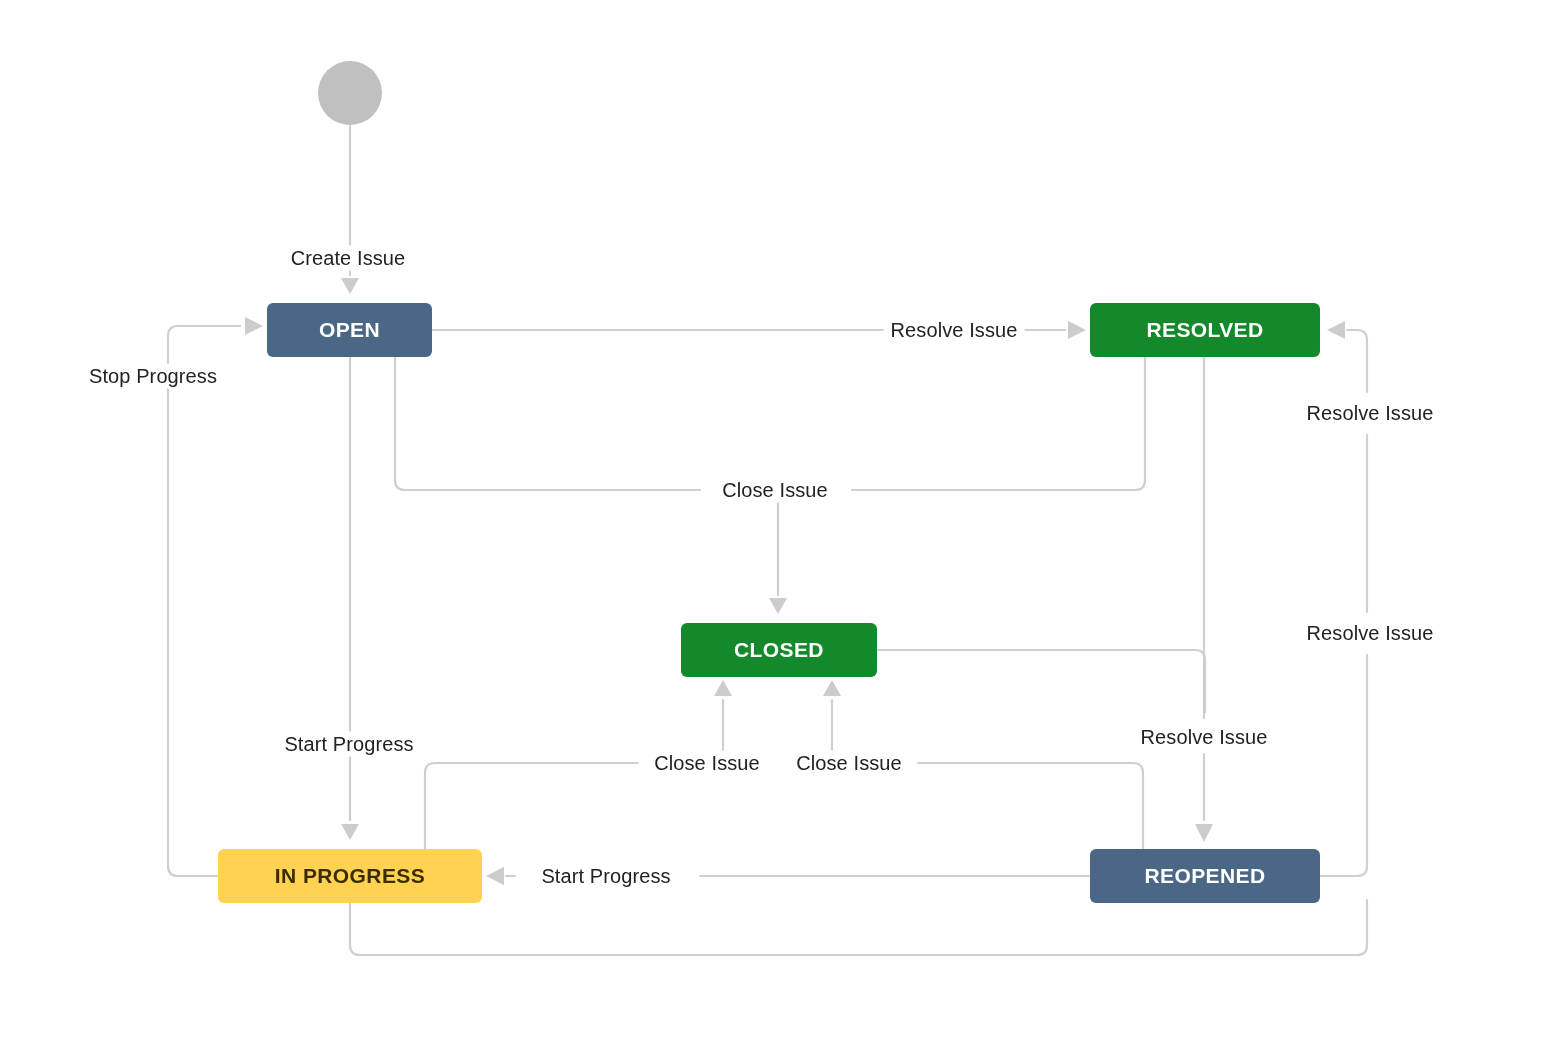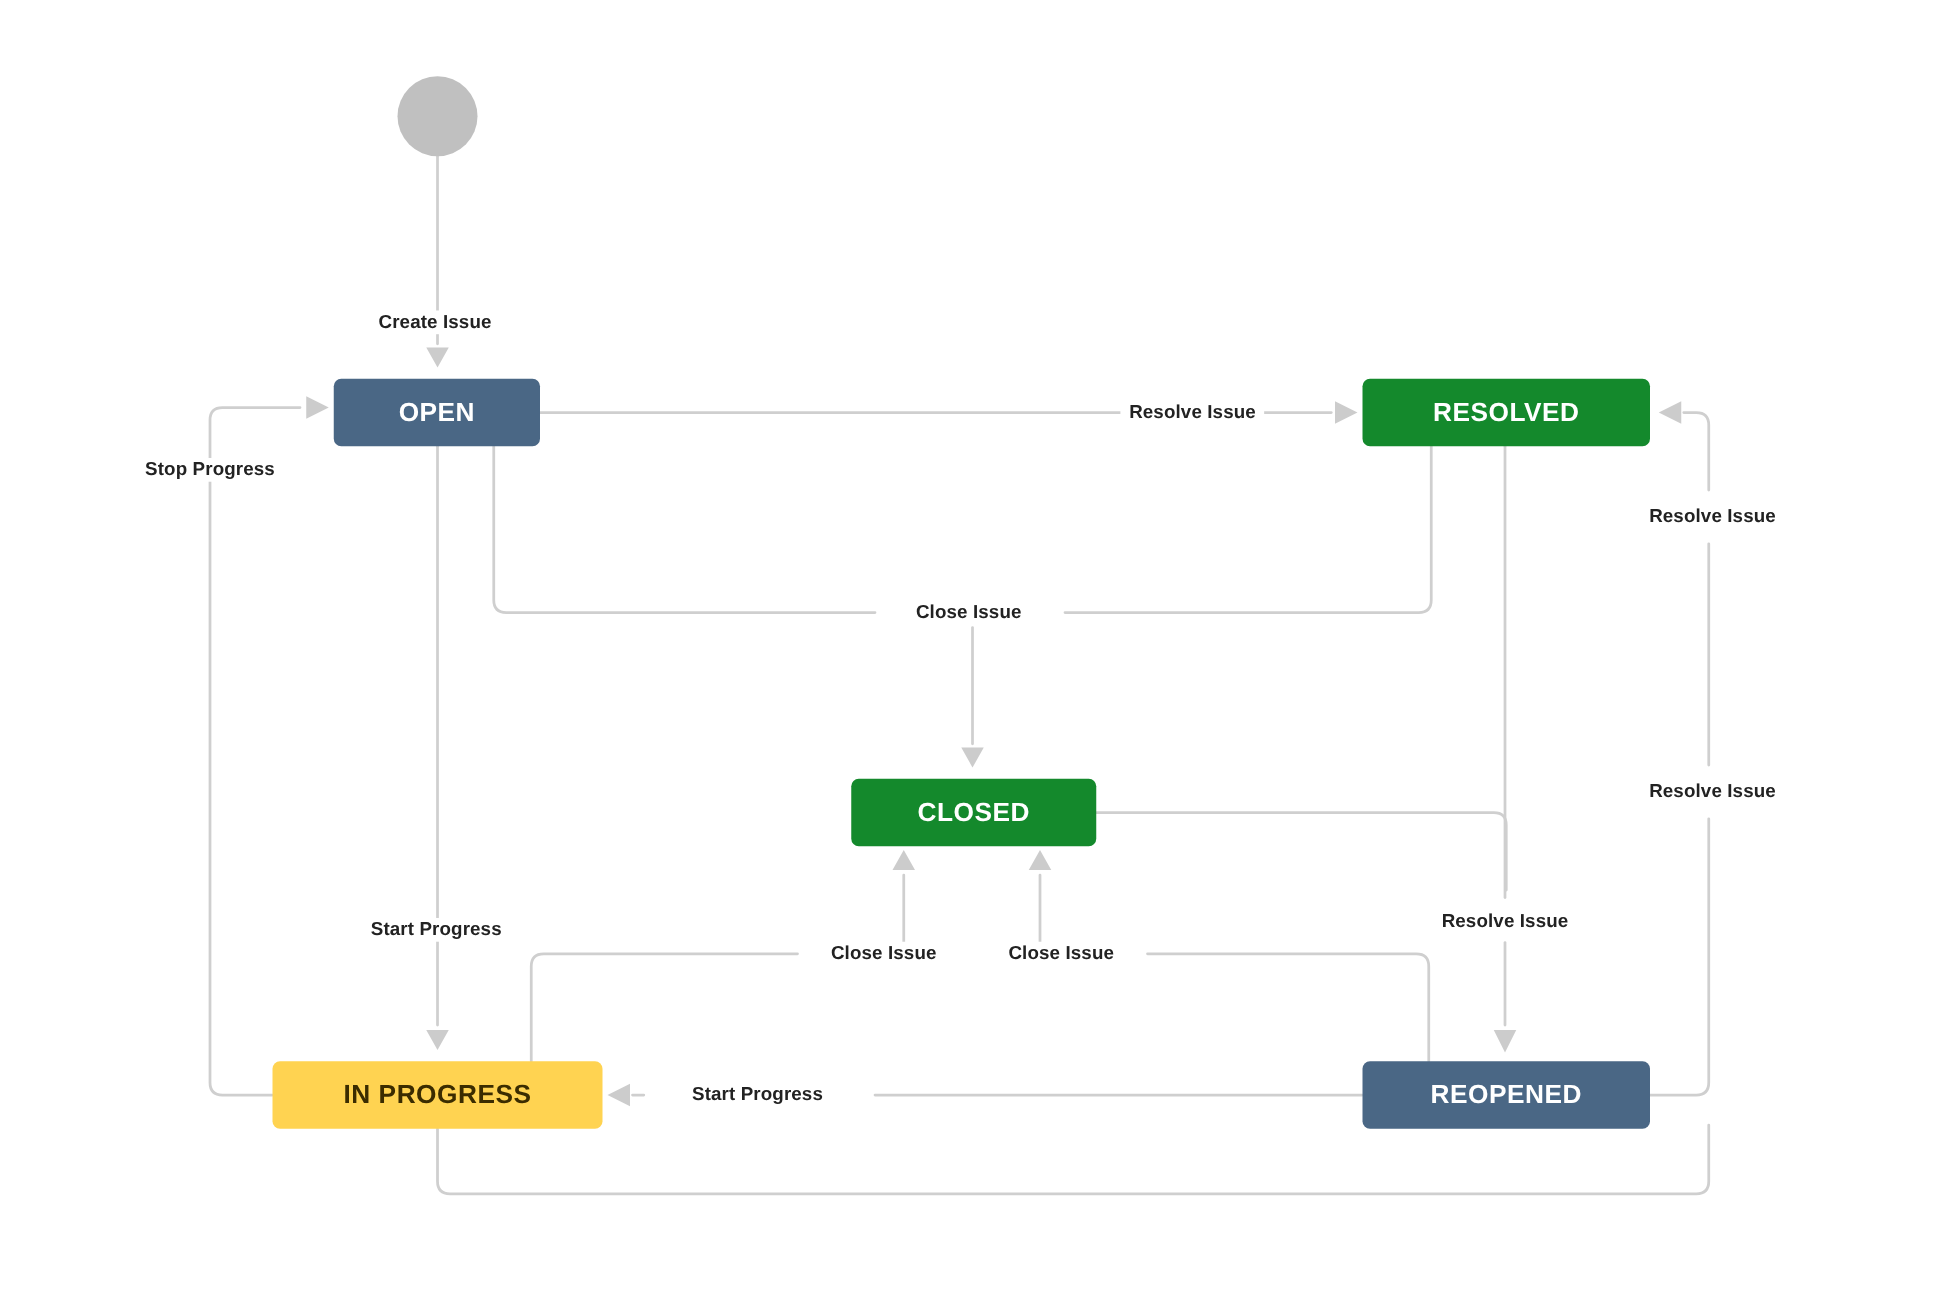--- a/index.html
+++ b/index.html
@@ -47,22 +47,22 @@
     font-family: "Liberation Sans", sans-serif;
     font-weight: bold;
     font-size: 21px;
     letter-spacing: 0.4px;
     text-anchor: middle;
     dominant-baseline: middle;
   }
   .edge-label-box {
     position: absolute;
     font-family: "Liberation Sans", sans-serif;
-    font-weight: bold;
-    font-size: 15px;
+    font-weight: normal;
+    font-size: 20px;
     color: #222222;
     background: #ffffff;
     white-space: nowrap;
     padding: 1px 7px;
     line-height: 1.15;
     transform: translate(-50%, -50%);
     letter-spacing: 0.1px;
   }
 </style>
 </head>
@@ -166,21 +166,21 @@
       <rect class="node-rect" x="1090" y="849" width="230" height="54" rx="6" fill="#4A6785"></rect>
       <text class="node-label" x="1205" y="877" fill="#FFFFFF">REOPENED</text>
     </g>
 
   </svg>
 
   <div class="edge-label-box" style="left:348px; top:258px;">Create Issue</div>
 
   <div class="edge-label-box" style="left:954px; top:330px;">Resolve Issue</div>
 
-  <div class="edge-label-box" style="left:168px; top:376px;">Stop Progress</div>
+  <div class="edge-label-box" style="left:153px; top:376px;">Stop Progress</div>
 
   <div class="edge-label-box" style="left:1370px; top:413px;">Resolve Issue</div>
 
   <div class="edge-label-box" style="left:775px; top:490px;">Close Issue</div>
 
   <div class="edge-label-box" style="left:1370px; top:633px;">Resolve Issue</div>
 
   <div class="edge-label-box" style="left:1204px; top:737px;">Resolve Issue</div>
 
   <div class="edge-label-box" style="left:349px; top:744px;">Start Progress</div>

